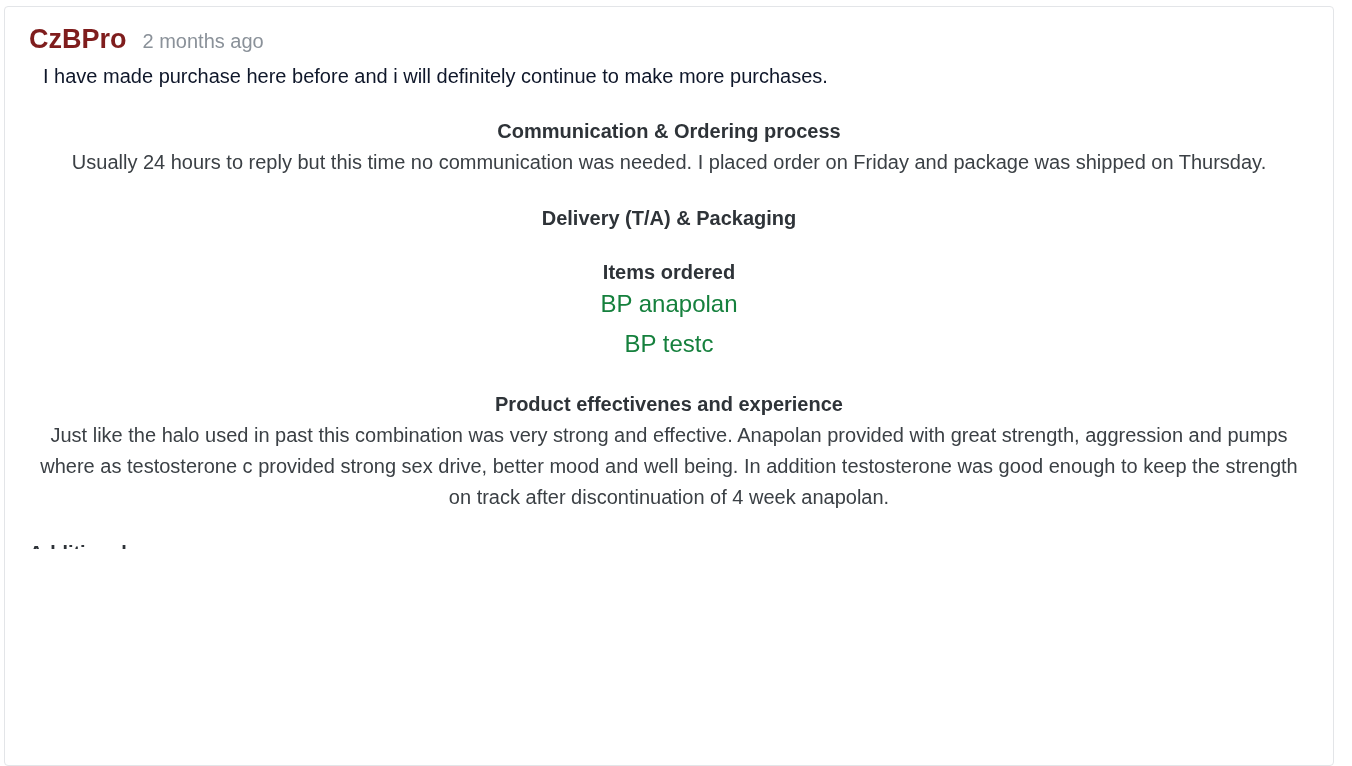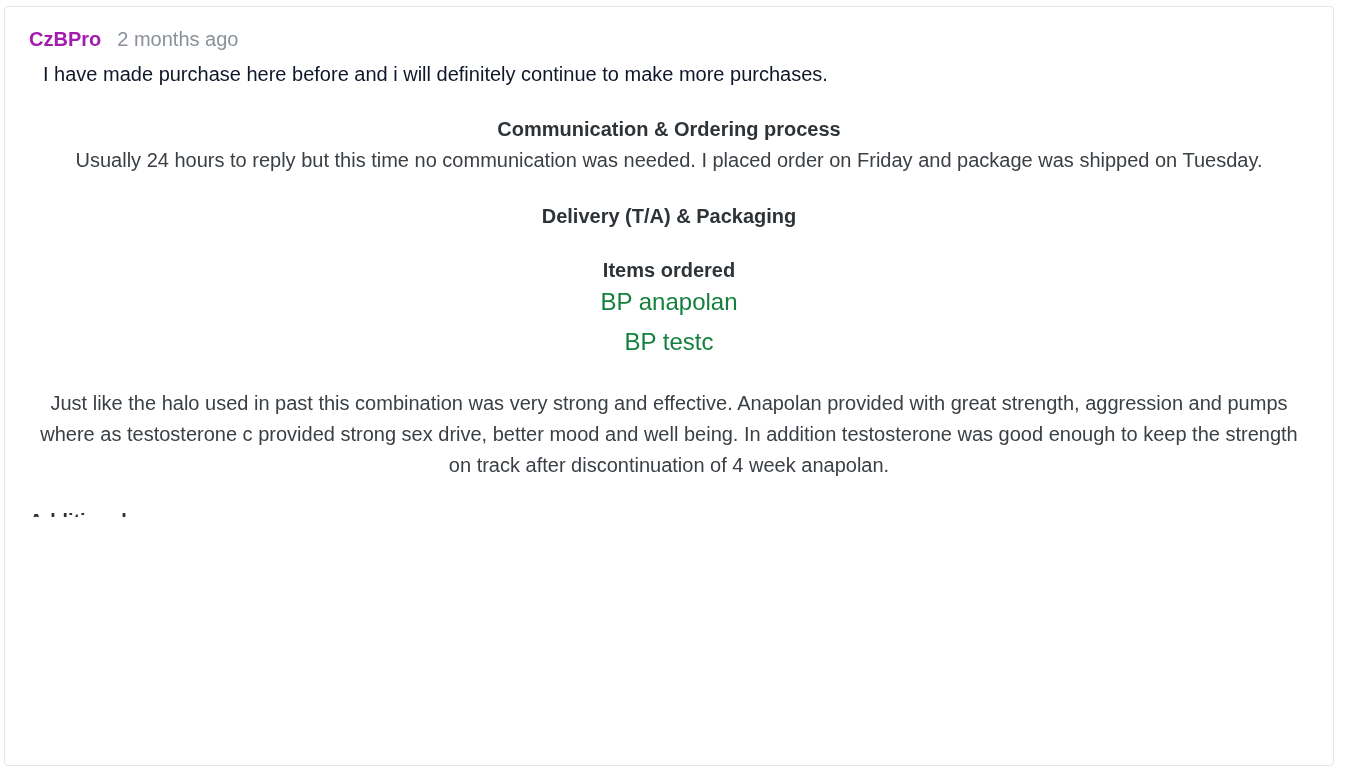--- a/index.html
+++ b/index.html
@@ -28,22 +28,22 @@
     overflow: hidden;
   }
   .review-header {
     font-size: 20px;
     line-height: 28px;
     margin-bottom: 6px;
     white-space: nowrap;
   }
   .author {
     font-weight: bold;
-    color: #a21caf;
-    font-size: 20px;
+    color: #7f1d1d;
+    font-size: 27px;
   }
   .timestamp {
     color: #8a9199;
     font-size: 20px;
     font-weight: normal;
     margin-left: 16px;
   }
   .intro {
     font-size: 20px;
     line-height: 30px;
@@ -91,34 +91,35 @@
 <div class="review-card">
 
   <div class="review-header">
     <span class="author">CzBPro</span><span class="timestamp">2 months ago</span>
   </div>
 
   <p class="intro">I have made purchase here before and i will definitely continue to make more purchases.</p>
 
   <div class="section">
     <div class="section-title">Communication &amp; Ordering process</div>
-    <div class="section-body">Usually 24 hours to reply but this time no communication was needed. I placed order on Friday and package was shipped on Tuesday.</div>
+    <div class="section-body">Usually 24 hours to reply but this time no communication was needed. I placed order on Friday and package was shipped on Thursday.</div>
   </div>
 
   <div class="section">
     <div class="section-title">Delivery (T/A) &amp; Packaging</div>
   </div>
 
   <div class="section">
     <div class="section-title">Items ordered</div>
     <div class="items-list">
       <div class="item-line">BP anapolan</div>
       <div class="item-line">BP testc</div>
     </div>
   </div>
 
   <div class="section">
+    <div class="section-title">Product effectivenes and experience</div>
     <div class="section-body">Just like the halo used in past this combination was very strong and effective. Anapolan provided with great strength, aggression and pumps where as testosterone c provided strong sex drive, better mood and well being. In addition testosterone was good enough to keep the strength on track after discontinuation of 4 week anapolan.</div>
   </div>
 
   <div class="truncated-title">Additional</div>
 
 </div>
 
 </body></html>

